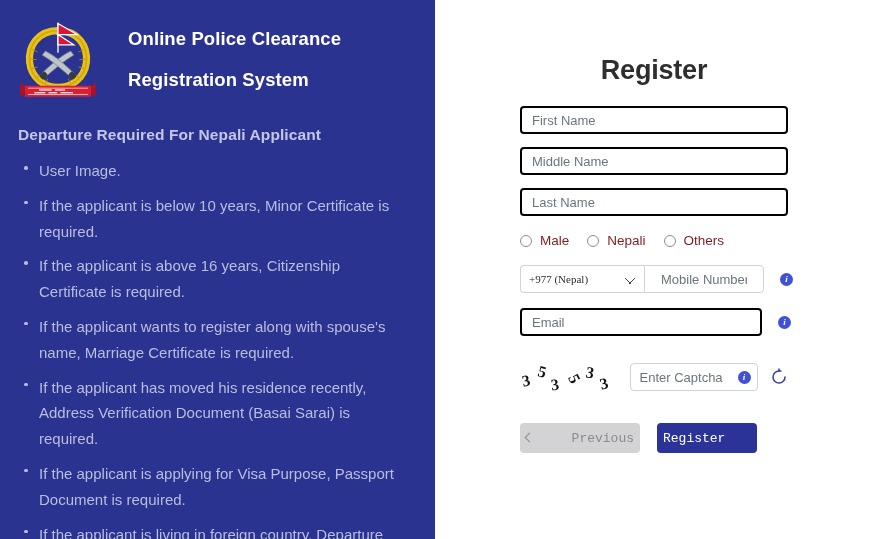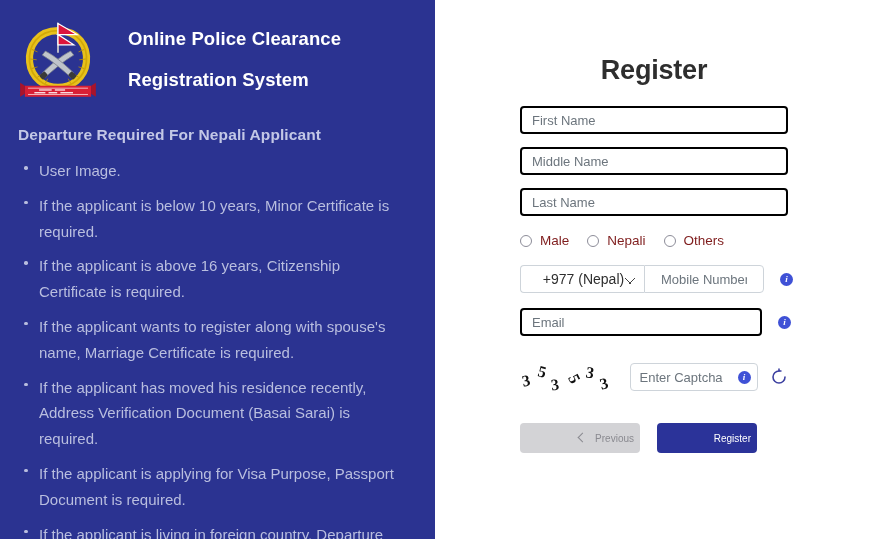--- a/index.html
+++ b/index.html
@@ -160,32 +160,31 @@
   }
   .country-select {
     width: 124px;
     height: 28px;
     box-sizing: border-box;
     border: 1px solid #ced4da;
     border-right: none;
     border-radius: 4px 0 0 4px;
     background: #fff;
     color: #2e2e2e;
-    font-size: 14px;
-    font-family: Liberation Sans, sans-serif;
+    font-size: 11px;
+    font-family: Liberation Serif, serif;
     padding: 0 6px 0 8px;
     outline: none;
     -webkit-appearance: none;
     appearance: none;
     background-image: linear-gradient(45deg, transparent 49%, #444 50%, transparent 52%),
                       linear-gradient(-45deg, transparent 49%, #444 50%, transparent 52%);
     background-size: 6px 6px, 6px 6px;
     background-position: calc(100% - 13px) 12px, calc(100% - 9px) 12px;
     background-repeat: no-repeat;
-    text-align: center;
   }
   .mobile-input {
     width: 120px;
     height: 28px;
     box-sizing: border-box;
     border: 1px solid #ced4da;
     border-radius: 0 4px 4px 0;
     background: #fff;
     color: #6c757d;
     font-size: 13px;
@@ -270,27 +269,27 @@
   
   .buttons-row {
     margin-top: 29px;
     display: flex;
     align-items: center;
     gap: 17px;
   }
   .btn {
     border: none;
     border-radius: 4px;
-    font-size: 10px;
-    font-family: Liberation Sans, sans-serif;
+    font-size: 13px;
+    font-family: Liberation Mono, monospace;
     cursor: pointer;
     height: 30px;
     display: inline-flex;
     align-items: center;
-    justify-content: flex-end;
+    justify-content: space-between;
   }
   .btn-prev {
     background: #d3d3d6;
     color: #8a8a90;
     width: 120px;
     gap: 9px;
   }
   .btn-prev .chev {
     display: inline-block;
     width: 6px;

